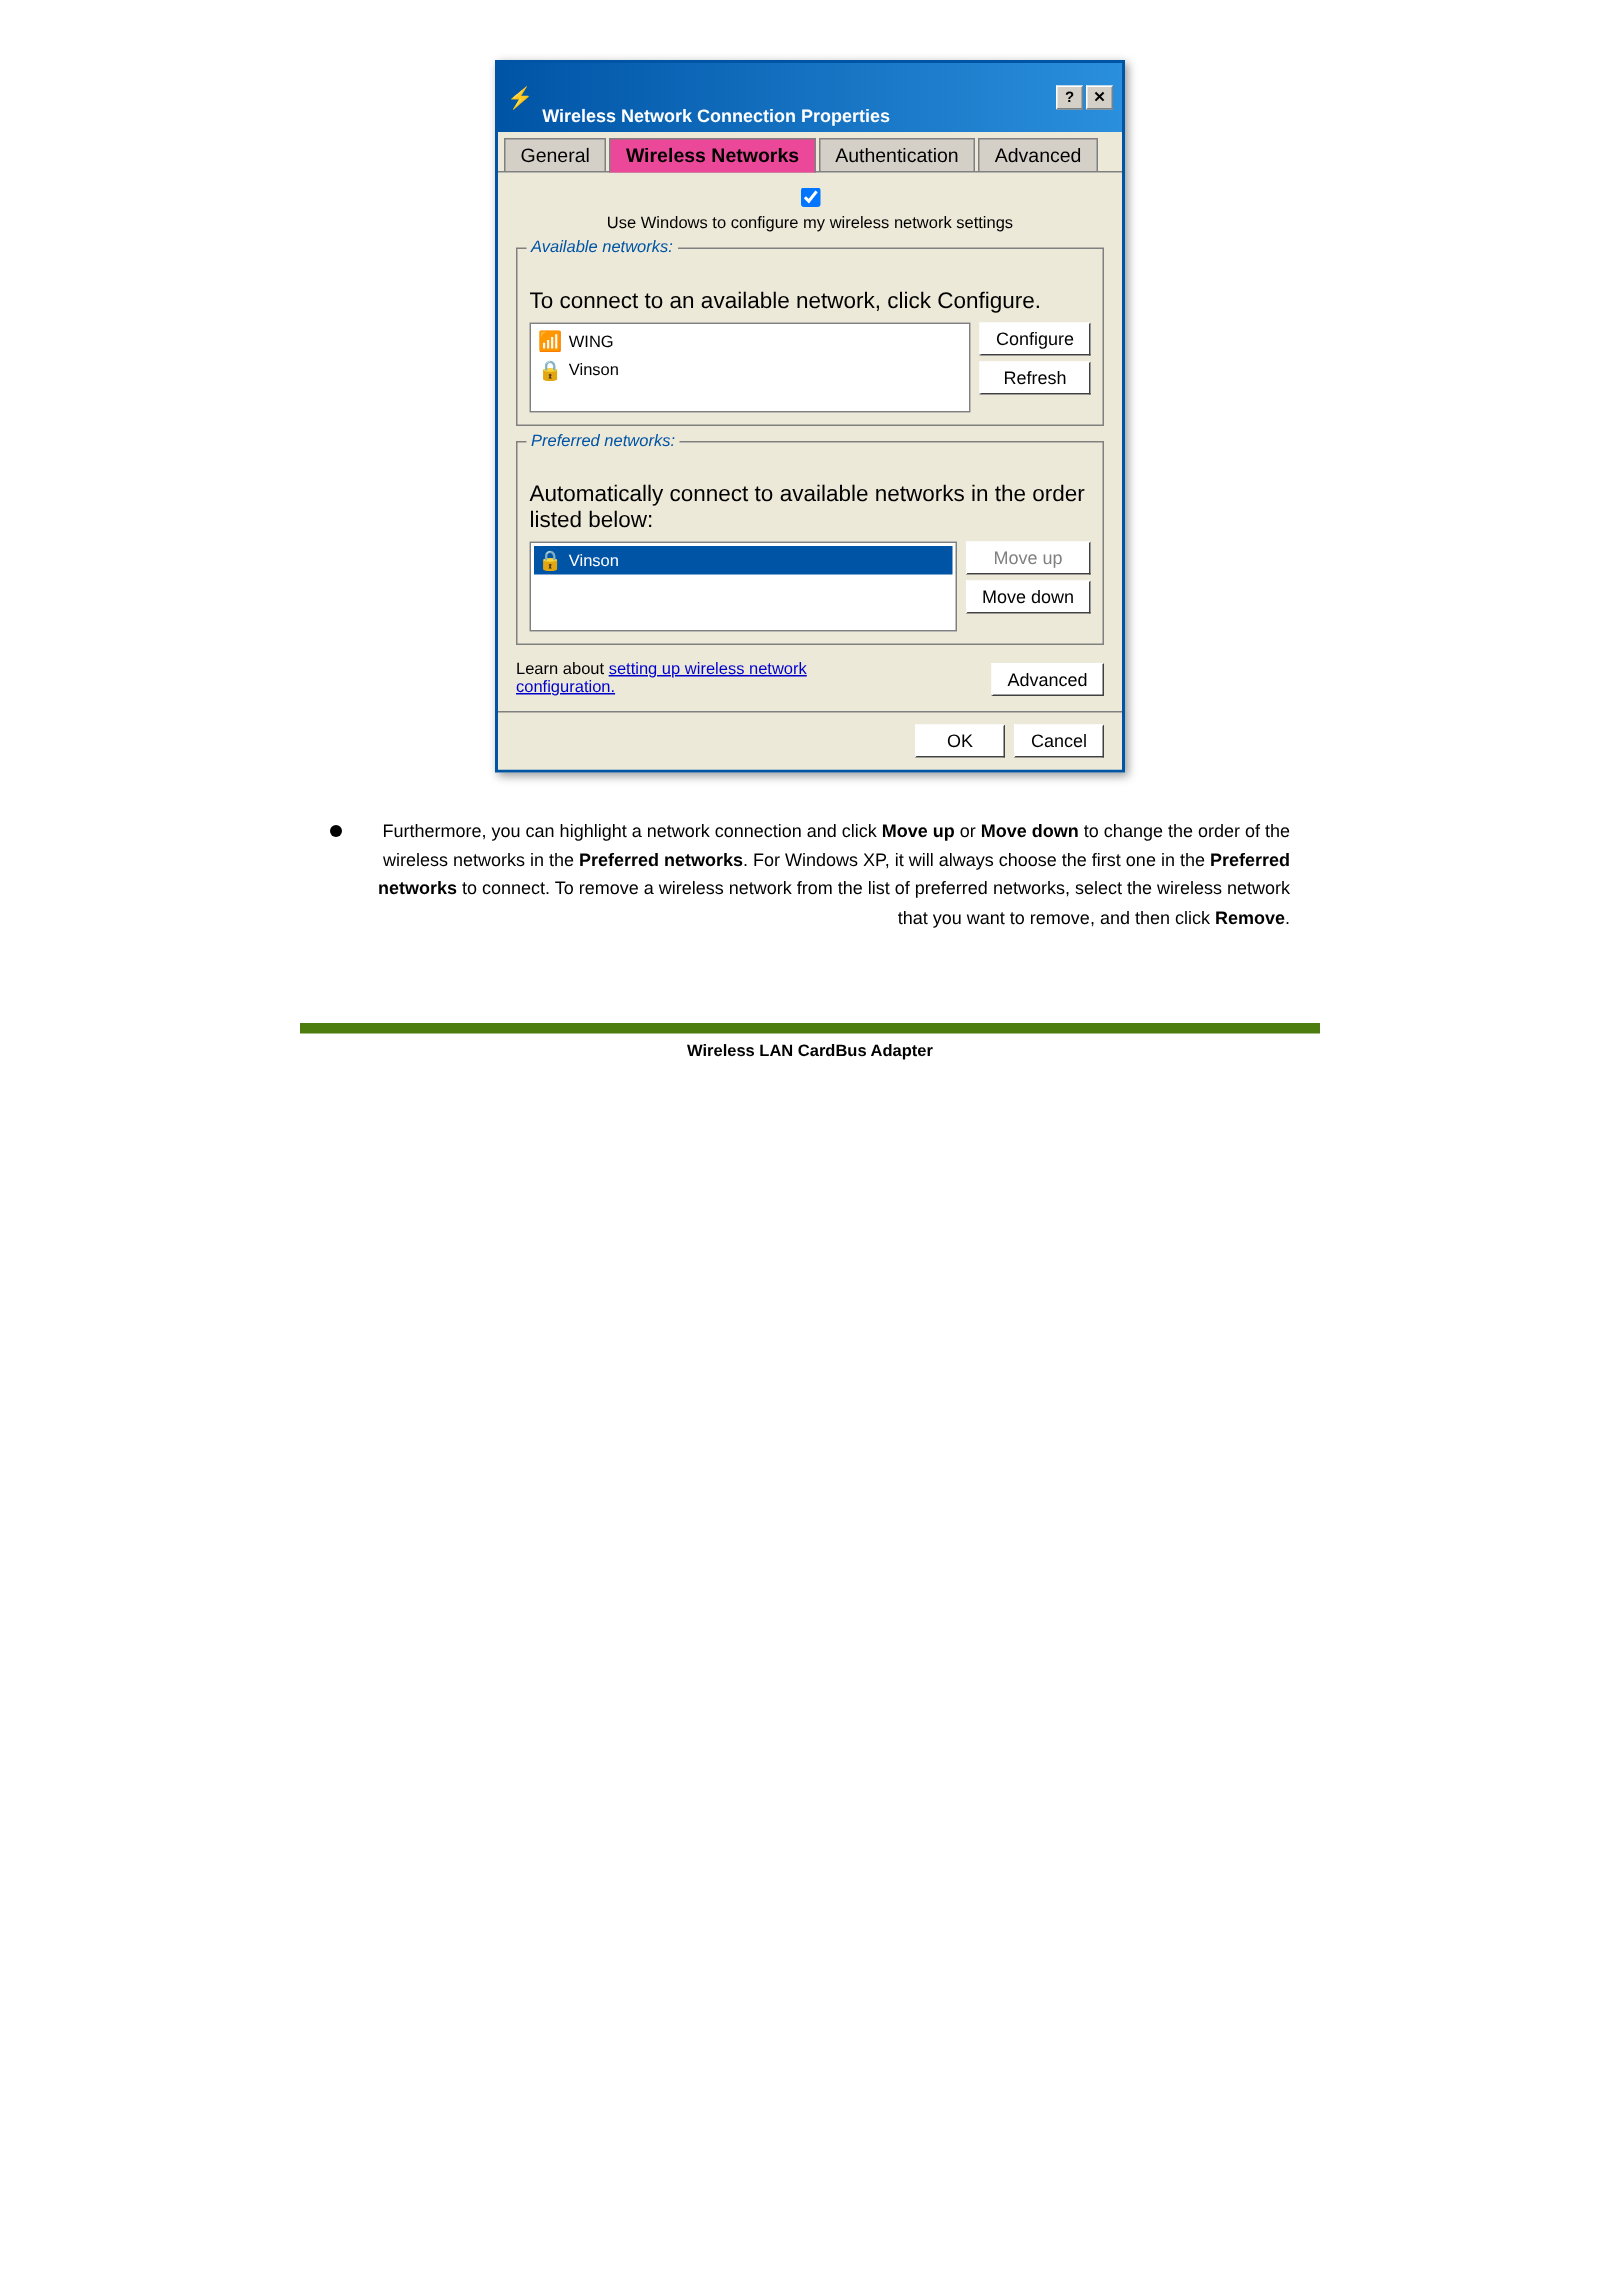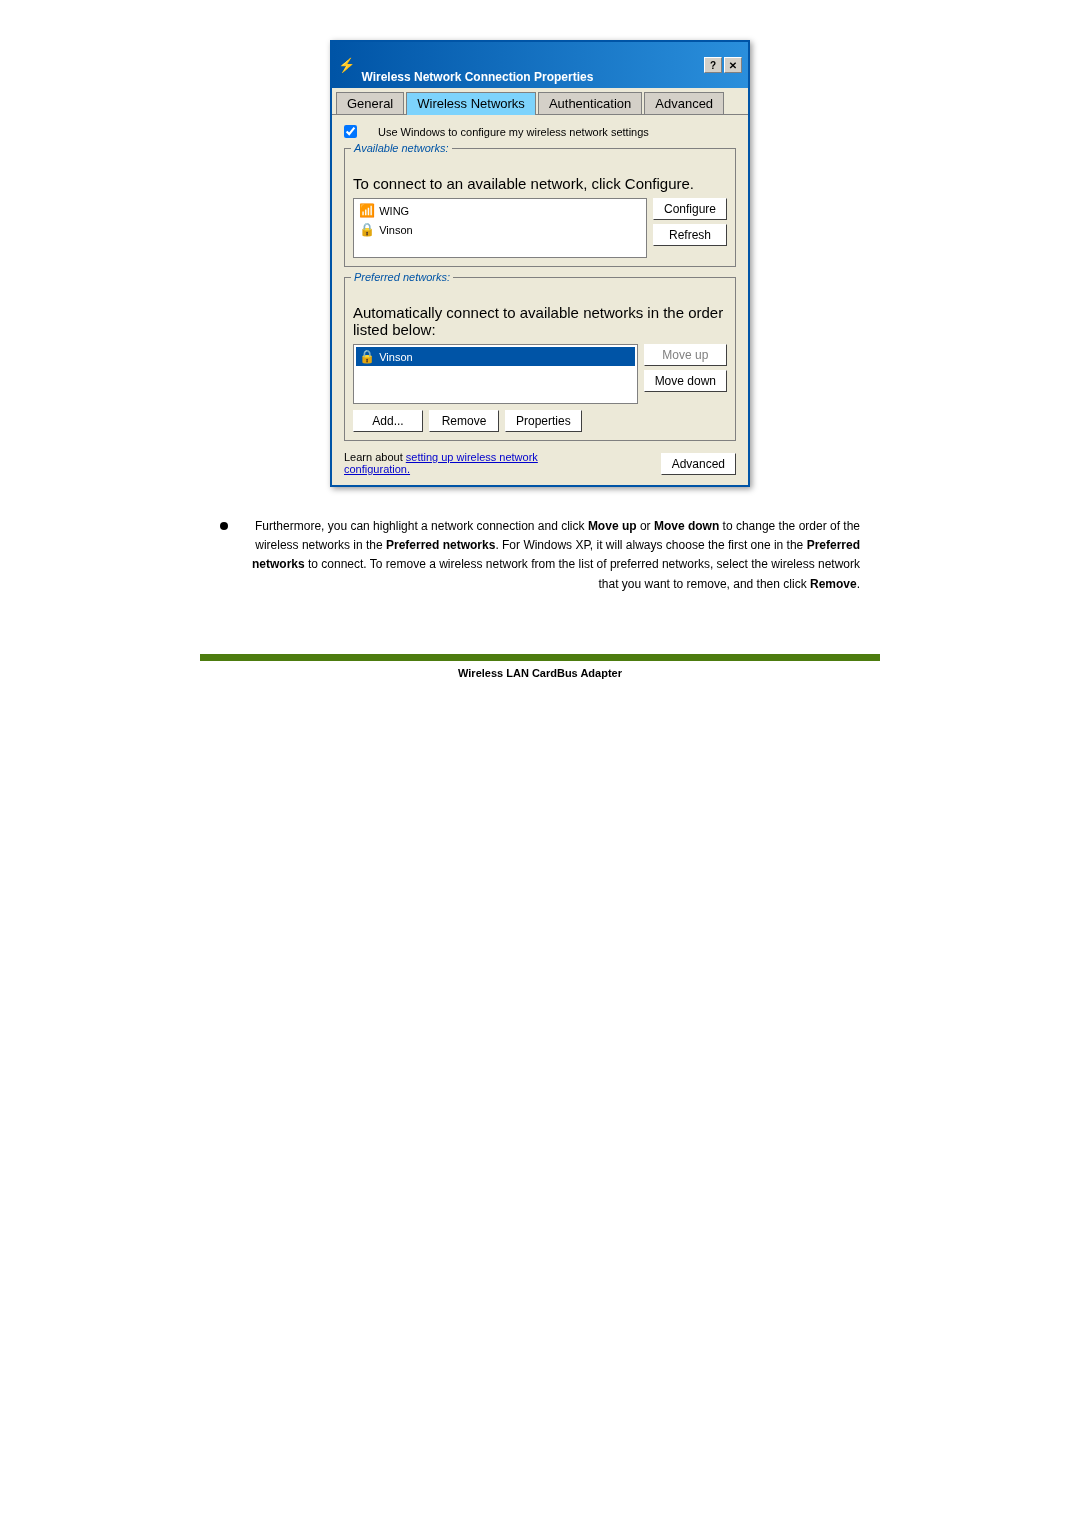--- a/index.html
+++ b/index.html
@@ -82,37 +82,38 @@
       border: 1px solid #808080;
       border-bottom: none;
       background: #d4d0c8;
       cursor: pointer;
       font-size: 13px;
       margin-right: 2px;
       color: #000;
     }
 
     .tab.active {
-      background: #7dd3fc;
-      font-weight: normal;
+      background: #ec4899;
+      font-weight: bold;
       padding-bottom: 4px;
       margin-bottom: -1px;
       z-index: 1;
       position: relative;
     }
 
     .dialog-content {
       padding: 10px 12px 10px 12px;
     }
 
     .checkbox-row {
       display: flex;
       align-items: center;
-      gap: 21px;
+      gap: 5px;
       margin-bottom: 10px;
+      flex-direction: column;
     }
 
     .checkbox-row input[type="checkbox"] {
       width: 13px;
       height: 13px;
     }
 
     .section-group {
       border: 1px solid #808080;
       margin-bottom: 10px;
@@ -318,36 +319,35 @@
             <div class="network-item selected">
               <span class="network-icon">🔒</span>
               <span>Vinson</span>
             </div>
           </div>
           <div class="side-buttons">
             <button class="win-btn disabled">Move up</button>
             <button class="win-btn">Move down</button>
           </div>
         </div>
-        <div class="bottom-buttons-row">
-          <button class="win-btn">Add...</button>
-          <button class="win-btn">Remove</button>
-          <button class="win-btn">Properties</button>
-        </div>
       </div>
 
       <div class="bottom-right-area">
         <div class="learn-link">
           <span>Learn about </span><a href="#">setting up wireless network configuration.</a>
         </div>
         <button class="win-btn">Advanced</button>
       </div>
 
     </div>
 
+    <div class="dialog-bottom">
+      <button class="win-btn" style="min-width:60px;">OK</button>
+      <button class="win-btn" style="min-width:60px;">Cancel</button>
+    </div>
 
   </div>
 </div>
 
 <div class="bullet-section">
   <div class="bullet-item">
     <div class="bullet-dot"></div>
     <div>
       <span>Furthermore, you can highlight a network connection and click </span><strong>Move up</strong><span> or </span><strong>Move down</strong><span> to change the order of the wireless networks in the </span><strong>Preferred networks</strong><span>. For Windows XP, it will always choose the first one in the </span><strong>Preferred networks</strong><span> to connect. To remove a wireless network from the list of preferred networks, select the wireless network that you want to remove, and then click </span><strong>Remove</strong><span>.</span>
     </div>

